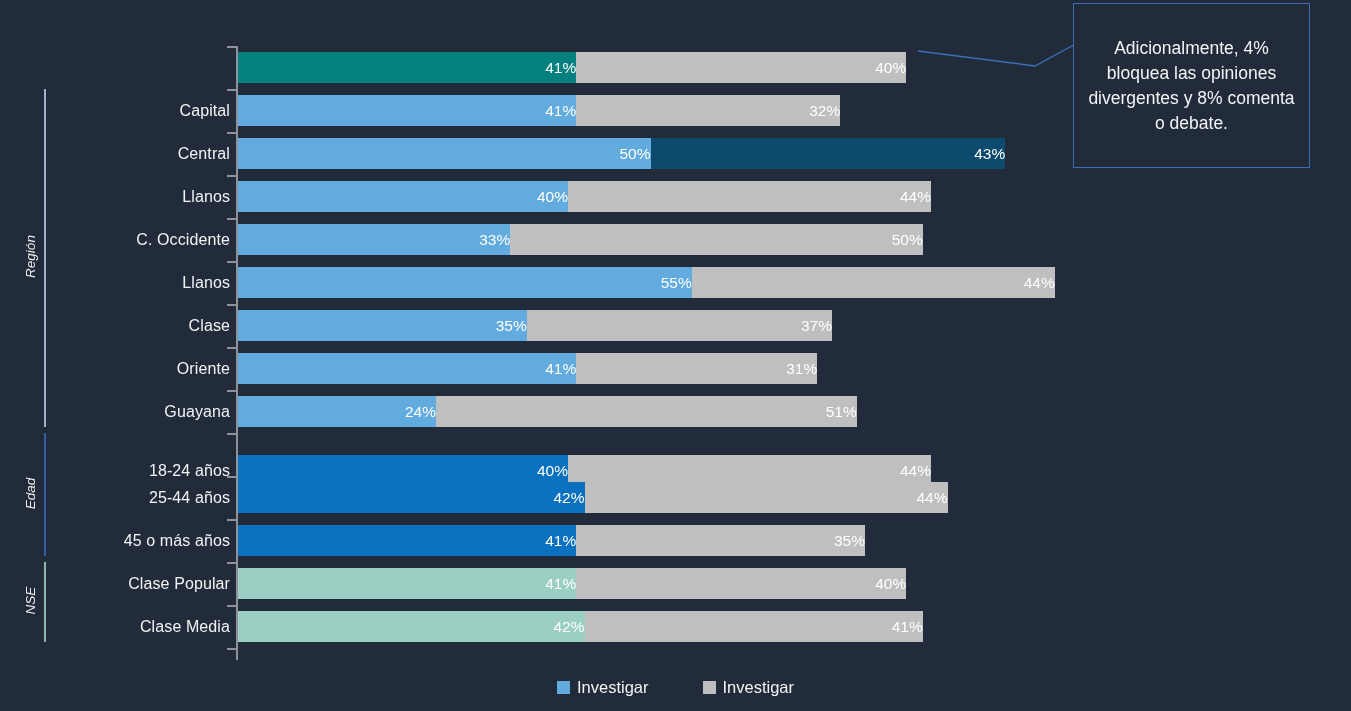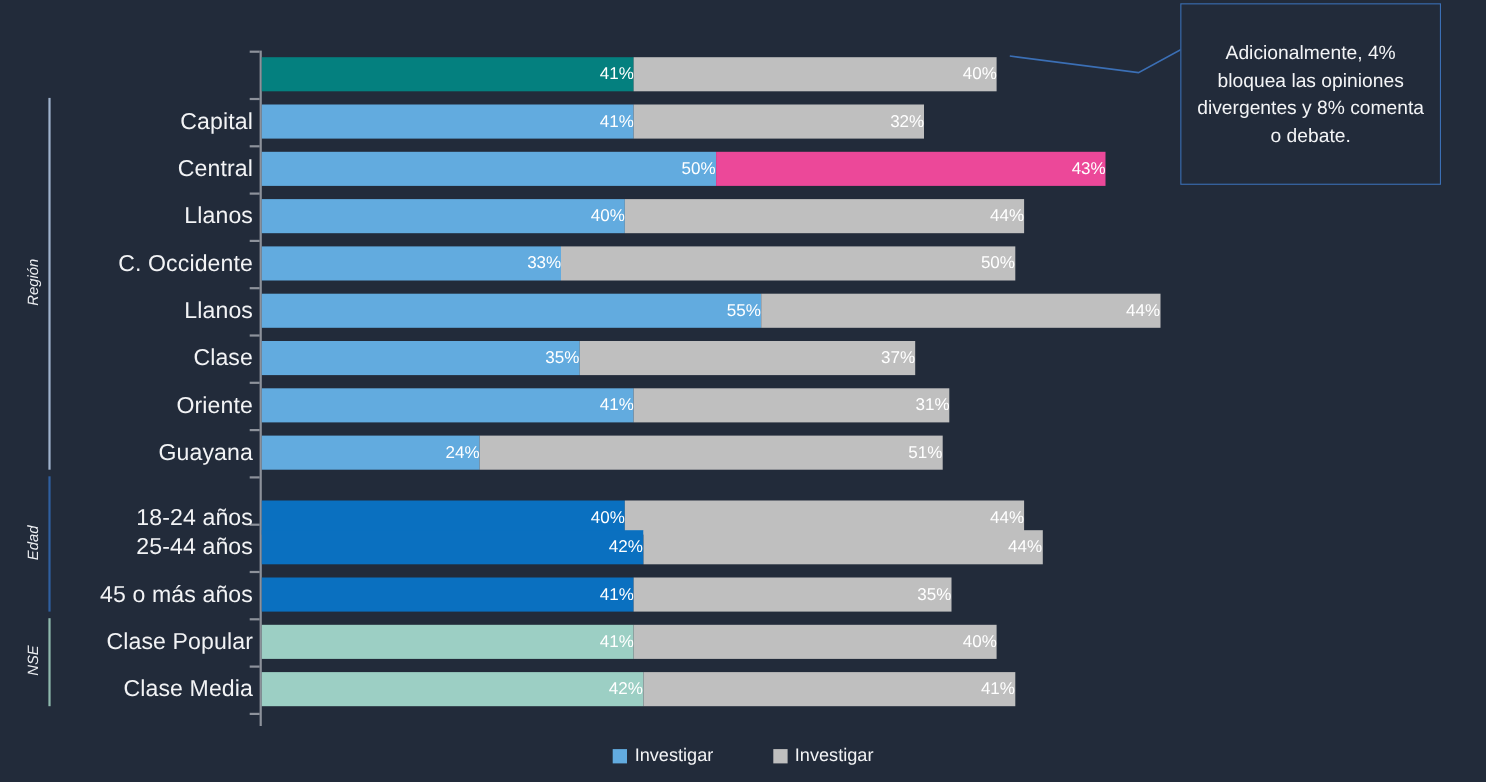--- a/index.html
+++ b/index.html
@@ -30,21 +30,21 @@
     left:227px;
   }
 
   
   .row{position:absolute;left:0;height:31px;}
   .rowlabel{
     position:absolute;
     right:1121px;           
     width:auto;
     text-align:right;
-    font-size:21px;
+    font-size:16px;
     line-height:31px;
     white-space:nowrap;
     color:#f2f3f5;
     letter-spacing:.1px;
   }
   .rowlabel.total{font-size:17.5px;}
   .seg{
     position:absolute;
     top:0;height:31px;
     line-height:31px;
@@ -147,21 +147,21 @@
           <div class="seg grey" style="left: 576.25px; width: 330px; background: rgb(191, 191, 191);">40%</div>
         </div>
         <div class="row" style="top: 95px; width: 1351px;">
           <div class="rowlabel">Capital</div>
           <div class="seg" style="left: 238px; width: 338.25px; background: rgb(98, 171, 223);">41%</div>
           <div class="seg grey" style="left: 576.25px; width: 264px; background: rgb(191, 191, 191);">32%</div>
         </div>
         <div class="row" style="top: 138px; width: 1351px;">
           <div class="rowlabel">Central</div>
           <div class="seg" style="left: 238px; width: 412.5px; background: rgb(98, 171, 223);">50%</div>
-          <div class="seg grey" style="left: 650.5px; width: 354.75px; background: #ec4899;">43%</div>
+          <div class="seg grey" style="left: 650.5px; width: 354.75px; background: #0c4a6e;">43%</div>
         </div>
         <div class="row" style="top: 181px; width: 1351px;">
           <div class="rowlabel">Llanos</div>
           <div class="seg" style="left: 238px; width: 330px; background: rgb(98, 171, 223);">40%</div>
           <div class="seg grey" style="left: 568px; width: 363px; background: rgb(191, 191, 191);">44%</div>
         </div>
         <div class="row" style="top: 224px; width: 1351px;">
           <div class="rowlabel">C. Occidente</div>
           <div class="seg" style="left: 238px; width: 272.25px; background: rgb(98, 171, 223);">33%</div>
           <div class="seg grey" style="left: 510.25px; width: 412.5px; background: rgb(191, 191, 191);">50%</div>
@@ -172,21 +172,21 @@
           <div class="seg grey" style="left: 691.75px; width: 363px; background: rgb(191, 191, 191);">44%</div>
         </div>
         <div class="row" style="top: 310px; width: 1351px;">
           <div class="rowlabel">Clase</div>
           <div class="seg" style="left: 238px; width: 288.75px; background: rgb(98, 171, 223);">35%</div>
           <div class="seg grey" style="left: 526.75px; width: 305.25px; background: rgb(191, 191, 191);">37%</div>
         </div>
         <div class="row" style="top: 353px; width: 1351px;">
           <div class="rowlabel">Oriente</div>
           <div class="seg" style="left: 238px; width: 338.25px; background: rgb(98, 171, 223);">41%</div>
-          <div class="seg grey" style="left: 576.25px; width: 287px; background: rgb(191, 191, 191);">31%</div>
+          <div class="seg grey" style="left: 576.25px; width: 241px; background: rgb(191, 191, 191);">31%</div>
         </div>
         <div class="row" style="top: 396px; width: 1351px;">
           <div class="rowlabel">Guayana</div>
           <div class="seg" style="left: 238px; width: 198px; background: rgb(98, 171, 223);">24%</div>
           <div class="seg grey" style="left: 436px; width: 420.75px; background: rgb(191, 191, 191);">51%</div>
         </div>
         <div class="row" style="top: 439px; width: 1351px; margin-top: 16px;">
           <div class="rowlabel">18-24 años</div>
           <div class="seg" style="left: 238px; width: 330px; background: rgb(10, 112, 192);">40%</div>
           <div class="seg grey" style="left: 568px; width: 363px; background: rgb(191, 191, 191);">44%</div>

